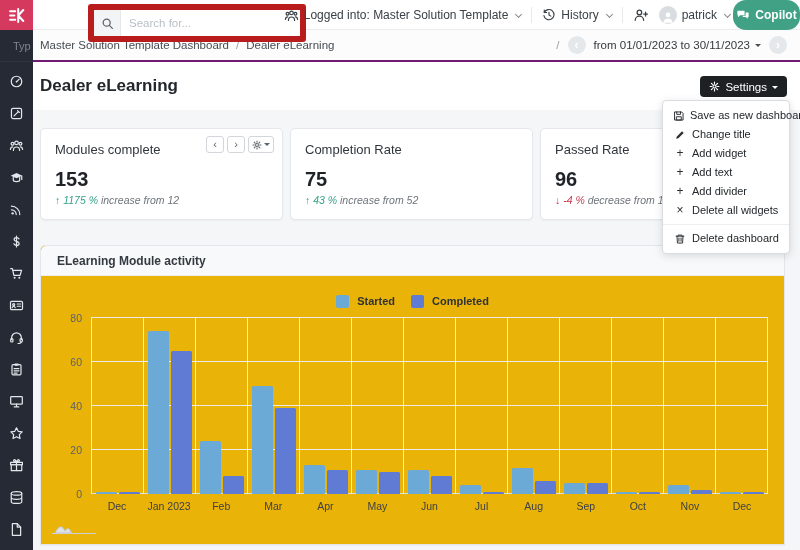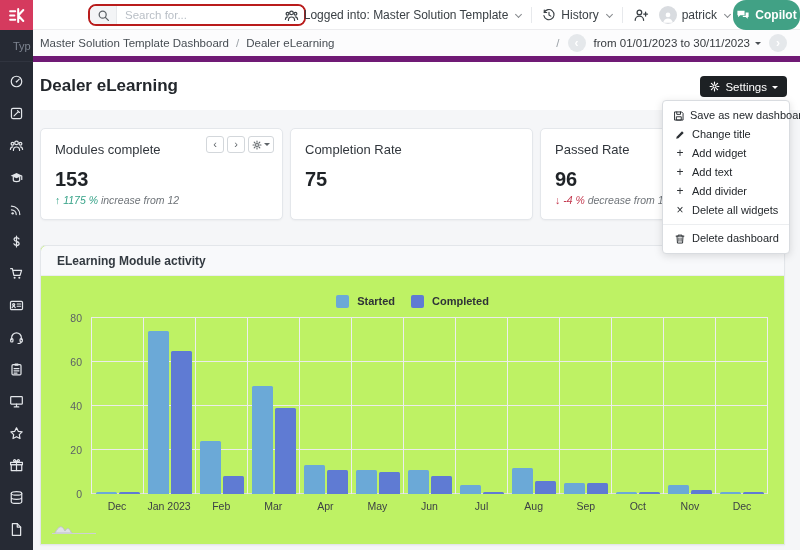--- a/index.html
+++ b/index.html
@@ -3,34 +3,34 @@
 <meta charset="utf-8">
 <style>
   * { margin:0; padding:0; box-sizing:border-box; }
   html,body { background:#e9eaec; }
   body { font-family:"Liberation Sans", sans-serif; }
   #app { position:relative; width:800px; height:550px; background:#f5f6f8; overflow:hidden; margin:0 auto; }
 
   
   .navbar { position:absolute; left:0; top:0; width:800px; height:30px; background:#fff; border-bottom:1px solid #ececee; z-index:40; }
   .logo { position:absolute; left:0; top:0; width:33px; height:30px; background:#d53a5e; display:flex; align-items:center; justify-content:center; }
-  .search-box { position:absolute; left:88px; top:4px; width:218px; height:22px; display:flex; border:2px solid #b91c1c; border-radius:8px; overflow:hidden; background:#fff; }
+  .search-box { position:absolute; left:88px; top:4px; width:218px; height:38px; display:flex; border:6px solid #b91c1c; border-radius:3px; overflow:hidden; background:#fff; }
   .search-icon-cell { width:27px; background:#f3f4f6; border-right:1px solid #e6e8eb; display:flex; align-items:center; justify-content:center; color:#5f6469; }
   .search-box input { flex:1; border:none; outline:none; font-size:11.5px; padding:0 8px; color:#333; font-family:inherit; }
   .search-box input::placeholder { color:#b9bfc6; }
   .nav-right { position:absolute; right:70px; top:0; height:30px; display:flex; align-items:center; gap:10px; }
   .nav-item { display:flex; align-items:center; gap:5px; font-size:12px; color:#3a4045; cursor:pointer; white-space:nowrap; }
   .nav-sep { width:1px; height:16px; background:#e7e9ec; }
   .chev { width:5px; height:5px; border-right:1.4px solid #86898d; border-bottom:1.4px solid #86898d; transform:rotate(45deg); display:inline-block; margin:-2px 0 0 3px; }
   .avatar { width:18px; height:18px; border-radius:50%; background:#d9dce0; display:flex; align-items:flex-end; justify-content:center; overflow:hidden; }
   .copilot-btn { position:absolute; right:0; top:0; width:67px; height:30px; background:#41a185; color:#fff; display:flex; align-items:center; justify-content:center; gap:5px; font-size:12px; font-weight:bold; cursor:pointer;border-radius:13px; }
   .icn { display:inline-block; vertical-align:middle; }
 
   
-  .crumb-bar { position:absolute; left:33px; top:30px; right:0; height:32px; background:#fcfcfd; border-bottom:6px solid #701a75; display:flex; align-items:center; justify-content:space-between; padding:0 13px 0 7px; z-index:30; }
+  .crumb-bar { position:absolute; left:33px; top:30px; right:0; height:32px; background:#fcfcfd; border-bottom:2px solid #701a75; display:flex; align-items:center; justify-content:space-between; padding:0 13px 0 7px; z-index:30; }
   .crumbs { display:flex; align-items:center; gap:7px; font-size:11.5px; color:#474d53; }
   .crumb-sep { color:#9aa0a6; }
   .date-nav { display:flex; align-items:center; gap:8px; }
   .date-slash { color:#9aa0a6; font-size:11.5px; }
   .circle-btn { width:18px; height:18px; border-radius:50%; background:#e5e8eb; color:#fff; font-size:12px; font-weight:bold; display:flex; align-items:center; justify-content:center; cursor:pointer; line-height:1; }
   .date-label { font-size:11.5px; color:#35393d; display:flex; align-items:center; gap:5px; cursor:pointer; }
   .caret { width:0; height:0; border:3.5px solid transparent; border-top-color:currentColor; display:inline-block; margin-top:4px; }
 
   
   .sidebar { position:absolute; left:0; top:30px; width:33px; height:520px; background:#262a34; z-index:35; overflow:hidden; }
@@ -56,21 +56,21 @@
   .kpi-title { font-size:13px; font-weight:400; color:#31363c; }
   .kpi-value { font-size:20px; font-weight:bold; color:#1f2327; margin-top:11px; }
   .kpi-delta { font-size:10.5px; font-style:italic; margin-top:3px; white-space:nowrap; }
   .kpi-delta .desc { color:#6f7479; }
   .kpi-up { color:#35a287; } .kpi-down { color:#c43a50; }
   .widget-controls { position:absolute; top:7px; right:8px; display:flex; gap:3px; }
   .wc-btn { height:17px; min-width:18px; background:#fff; border:1px solid #d3d7db; border-radius:3px; color:#5f6569; font-size:11px; line-height:15px; text-align:center; padding:0 3px; cursor:pointer; display:flex; align-items:center; justify-content:center; gap:2px; }
   .wc-btn .caret { border-width:3px; margin-top:3px; }
 
   
-  .chart-card { position:absolute; left:40px; top:245px; width:745px; height:300px; background:#bef264; border:1px solid #e3e6ea; border-radius:5px 5px 0 0; box-shadow:0 1px 2px rgba(0,0,0,.04); }
+  .chart-card { position:absolute; left:40px; top:245px; width:745px; height:300px; background:#eab308; border:1px solid #e3e6ea; border-radius:5px 5px 0 0; box-shadow:0 1px 2px rgba(0,0,0,.04); }
   .chart-head { height:30px; background:#f8f9fb; border-bottom:1px solid #ebedf0; border-radius:5px 5px 0 0; display:flex; align-items:center; padding-left:16px; }
   .chart-title { font-size:12px; font-weight:bold; color:#333a41; }
   .legend { display:flex; justify-content:center; gap:16px; padding-top:16px; height:34px; }
   .legend-item { display:flex; align-items:center; gap:8px; font-size:11px; color:#2f3337; font-weight:600; cursor:pointer; }
   .legend-swatch { width:13px; height:13px; border-radius:2px; display:inline-block; }
   .plot-wrap { position:relative; margin:8px 16px 0 50px; height:176px; }
   .gridline { position:absolute; left:0; right:0; height:1px; background:#ebebeb; z-index:0; }
   .gridline.base { background:#dcdee1; }
   .y-label { position:absolute; left:-9px; transform:translateX(-100%); font-size:10.5px; color:#5c6166; z-index:2; }
   .groups { position:absolute; inset:0; display:flex; z-index:1; }
@@ -345,20 +345,21 @@
             <span class="caret"></span>
           </span>
         </div>
         <div class="kpi-title">Modules complete</div>
         <div class="kpi-value">153</div>
         <div class="kpi-delta"><span class="kpi-up">↑ </span><span class="kpi-up">1175 %</span> <span class="desc">increase from 12</span></div>
       </article>
       <article class="kpi-card" style="left: 290px; width: 243px;">
         <div class="kpi-title">Completion Rate</div>
         <div class="kpi-value">75</div>
+        <div class="kpi-delta"><span class="kpi-up">↑ </span><span class="kpi-up">43 %</span> <span class="desc">increase from 52</span></div>
       </article>
       <article class="kpi-card" style="left: 540px; width: 245px;">
         <div class="kpi-title">Passed Rate</div>
         <div class="kpi-value">96</div>
         <div class="kpi-delta"><span class="kpi-down">↓ </span><span class="kpi-down">-4 %</span> <span class="desc">decrease from 100</span></div>
       </article>
     </div>
 
   <section class="chart-card">
     <div class="chart-head">

